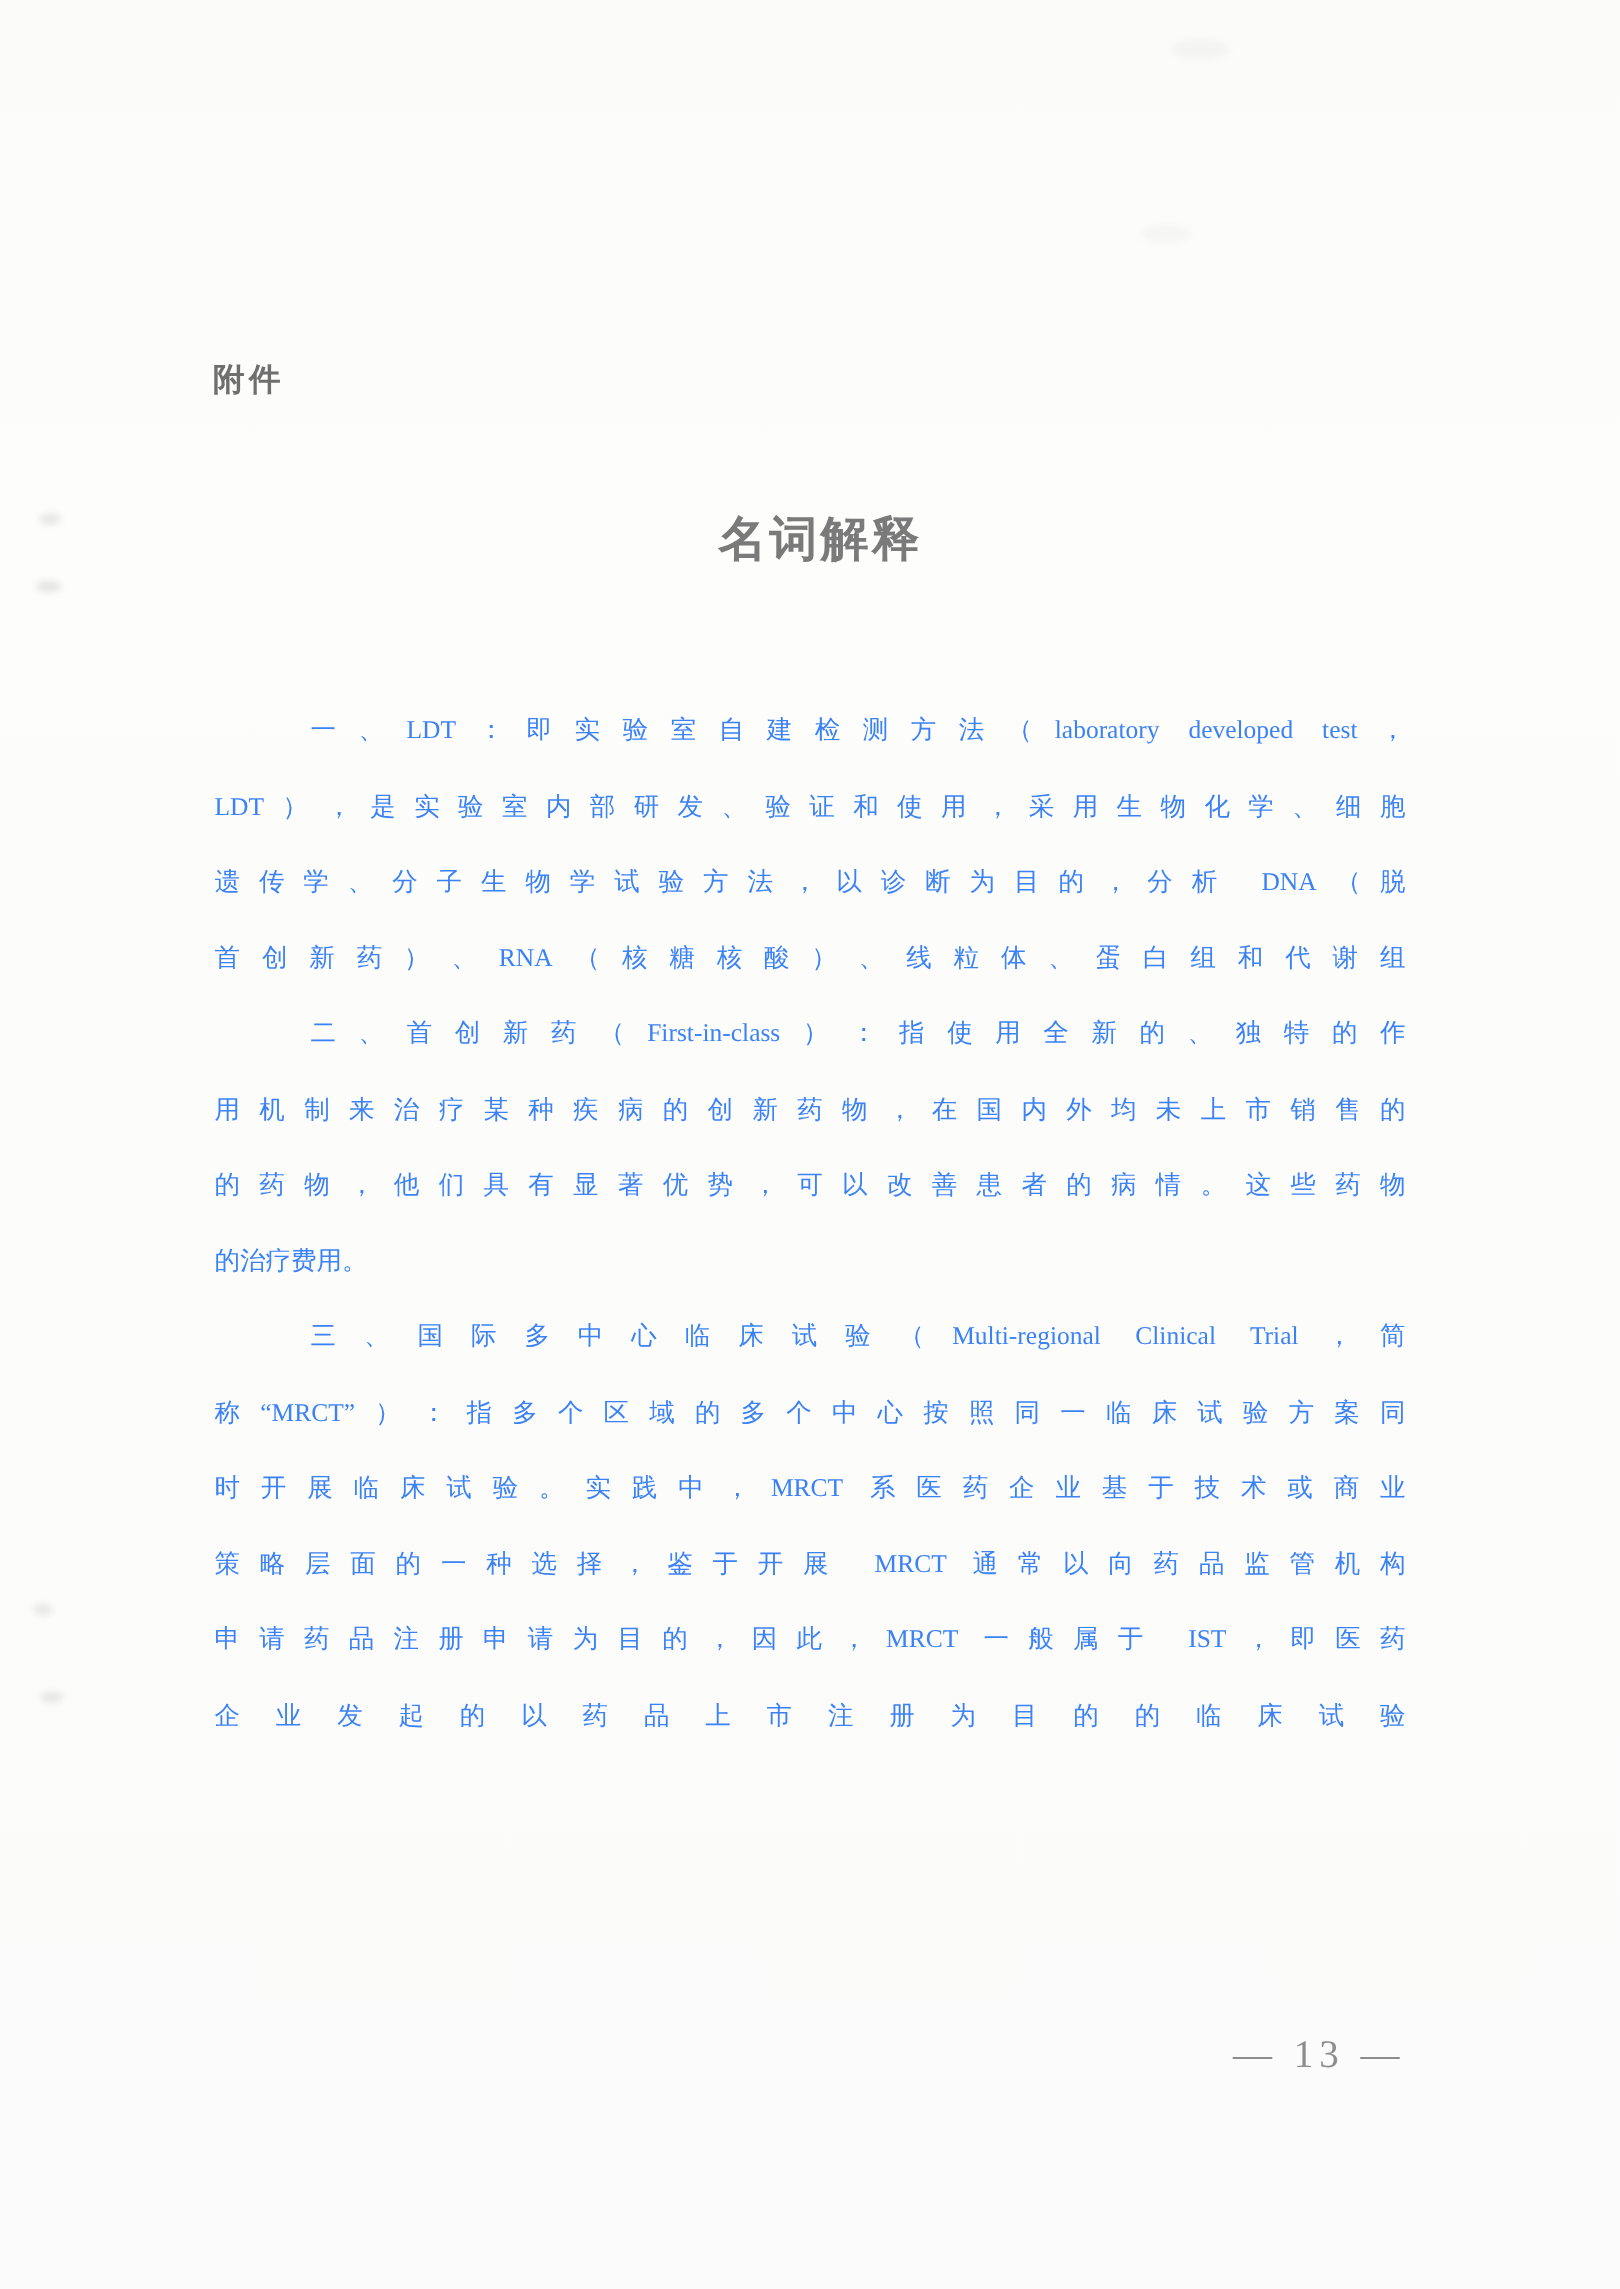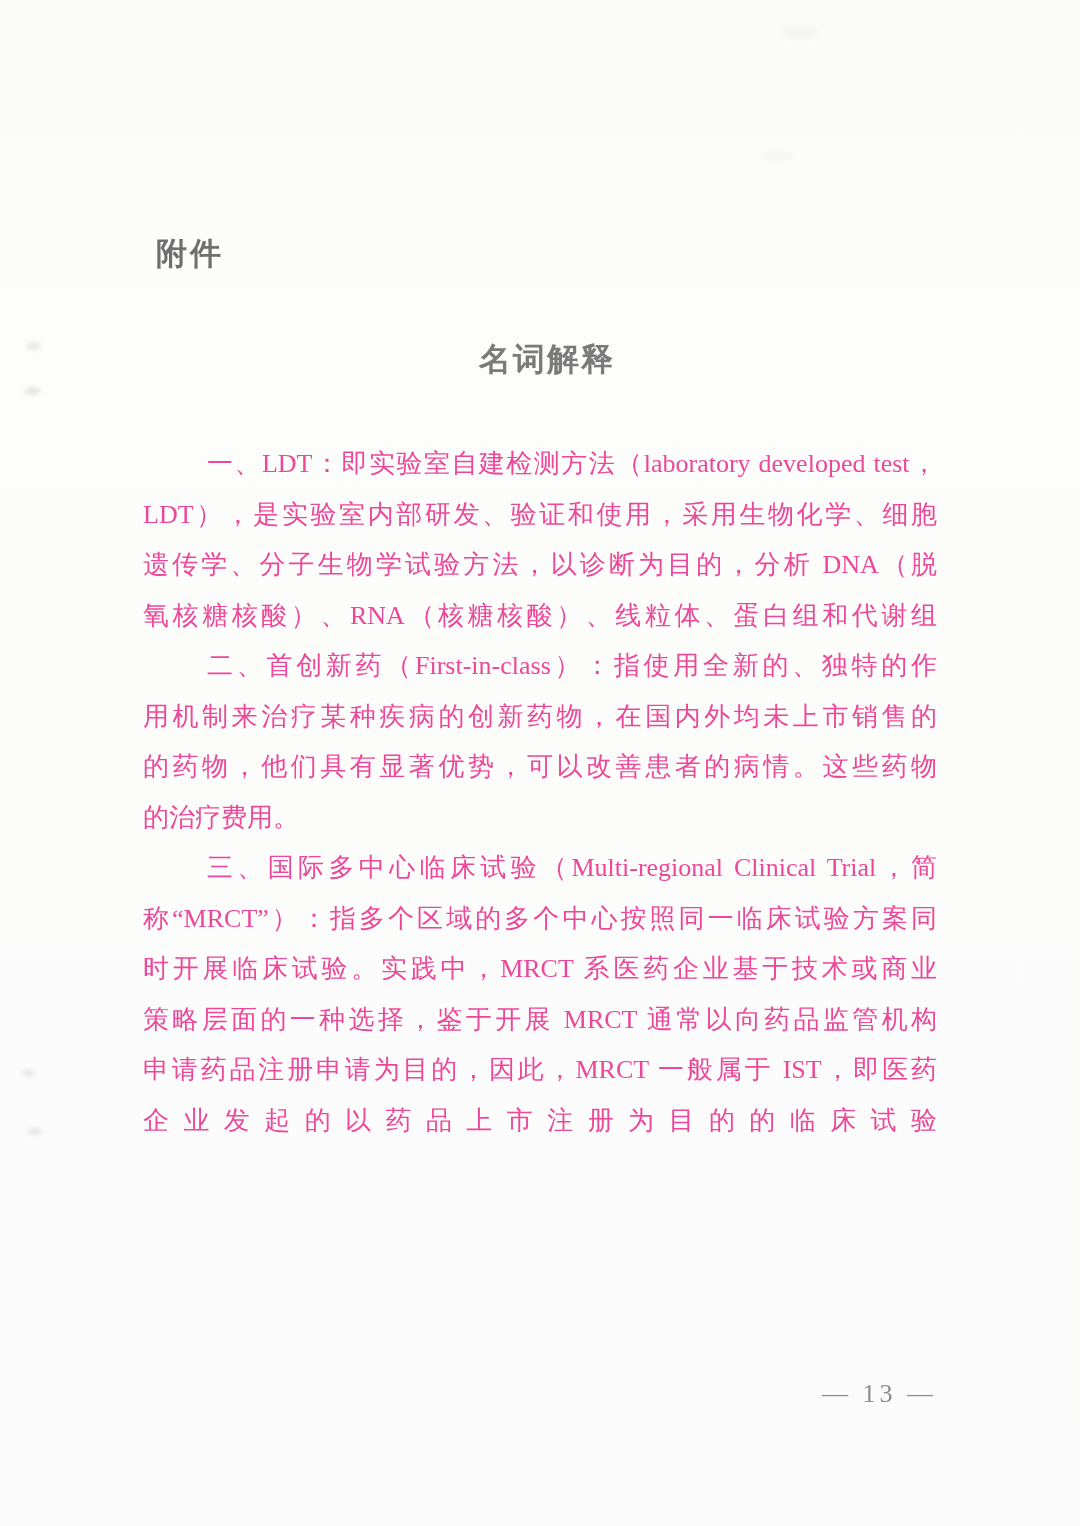--- a/index.html
+++ b/index.html
@@ -10,25 +10,25 @@
     overflow: hidden;
     background: linear-gradient(180deg, #fbfbfa 0%, #fdfdfc 22%, #fcfcfb 55%, #fbfbfb 100%);
     font-family: "Liberation Serif", "DejaVu Serif", serif;
   }
   .page {
     position: absolute;
     inset: 0;
   }
   .attachment-label {
     position: absolute;
-    left: 156px;
+    left: 142px;
     top: 236px;
     font-family: "Liberation Sans", "DejaVu Sans", sans-serif;
     font-weight: 700;
-    font-size: 31px;
+    font-size: 21px;
     line-height: 36px;
     color: #6f6f6f;
     letter-spacing: 3px;
   }
   .doc-title {
     position: absolute;
     left: 143px;
     top: 340px;
     width: 794px;
     text-align: center;
@@ -36,24 +36,24 @@
     font-family: Liberation Serif, serif;
     font-weight: 700;
     font-size: 32px;
     line-height: 38px;
     color: #7a7a7a;
     letter-spacing: 2px;
   }
   .body-text {
     position: absolute;
     left: 143px;
-    top: 439px;
+    top: 462px;
     width: 794px;
-    font-size: 26px;
-    color: #ec4899;
+    font-size: 17px;
+    color: #3b82f6;
   }
   .ln {
     height: 50.5px;
     line-height: 50.5px;
     text-align: justify;
     text-align-last: justify;
     overflow: hidden;
     white-space: normal;
   }
   .ln.indent { text-indent: 64px; }
@@ -61,21 +61,20 @@
   .page-number {
     position: absolute;
     left: 143px;
     top: 1354px;
     width: 794px;
     text-align: right;
     font-size: 26px;
     line-height: 32px;
     color: #8d8d8d;
     letter-spacing: 4px;
-    margin-top: 24px;
   }
   .speck {
     position: absolute;
     background: #b9b9b6;
     border-radius: 50%;
     filter: blur(2px);
   }
   .speck.s1 { left: 26px; top: 342px; width: 15px; height: 8px; opacity: .30; }
   .speck.s2 { left: 24px; top: 387px; width: 17px; height: 8px; opacity: .34; }
   .speck.s3 { left: 22px; top: 1069px; width: 13px; height: 8px; opacity: .28; }
@@ -91,21 +90,21 @@
   <div class="attachment-label">附件</div>
 
   <div class="doc-title">名词解释</div>
 
   <div class="body-text">
 
     <div>
       <div class="ln indent">一、LDT：即实验室自建检测方法（laboratory developed test，</div>
       <div class="ln">LDT），是实验室内部研发、验证和使用，采用生物化学、细胞</div>
       <div class="ln">遗传学、分子生物学试验方法，以诊断为目的，分析 DNA（脱</div>
-      <div class="ln">氧核糖核酸）、RNA（核糖核酸）、线粒体、蛋白组和代谢组</div>
+      <div class="ln">首创新药）、RNA（核糖核酸）、线粒体、蛋白组和代谢组</div>
     </div>
 
     <div>
       <div class="ln indent">二、首创新药（First-in-class）：指使用全新的、独特的作</div>
       <div class="ln">用机制来治疗某种疾病的创新药物，在国内外均未上市销售的</div>
       <div class="ln">的药物，他们具有显著优势，可以改善患者的病情。这些药物</div>
       <div class="ln end">的治疗费用。</div>
     </div>
 
     <div>

